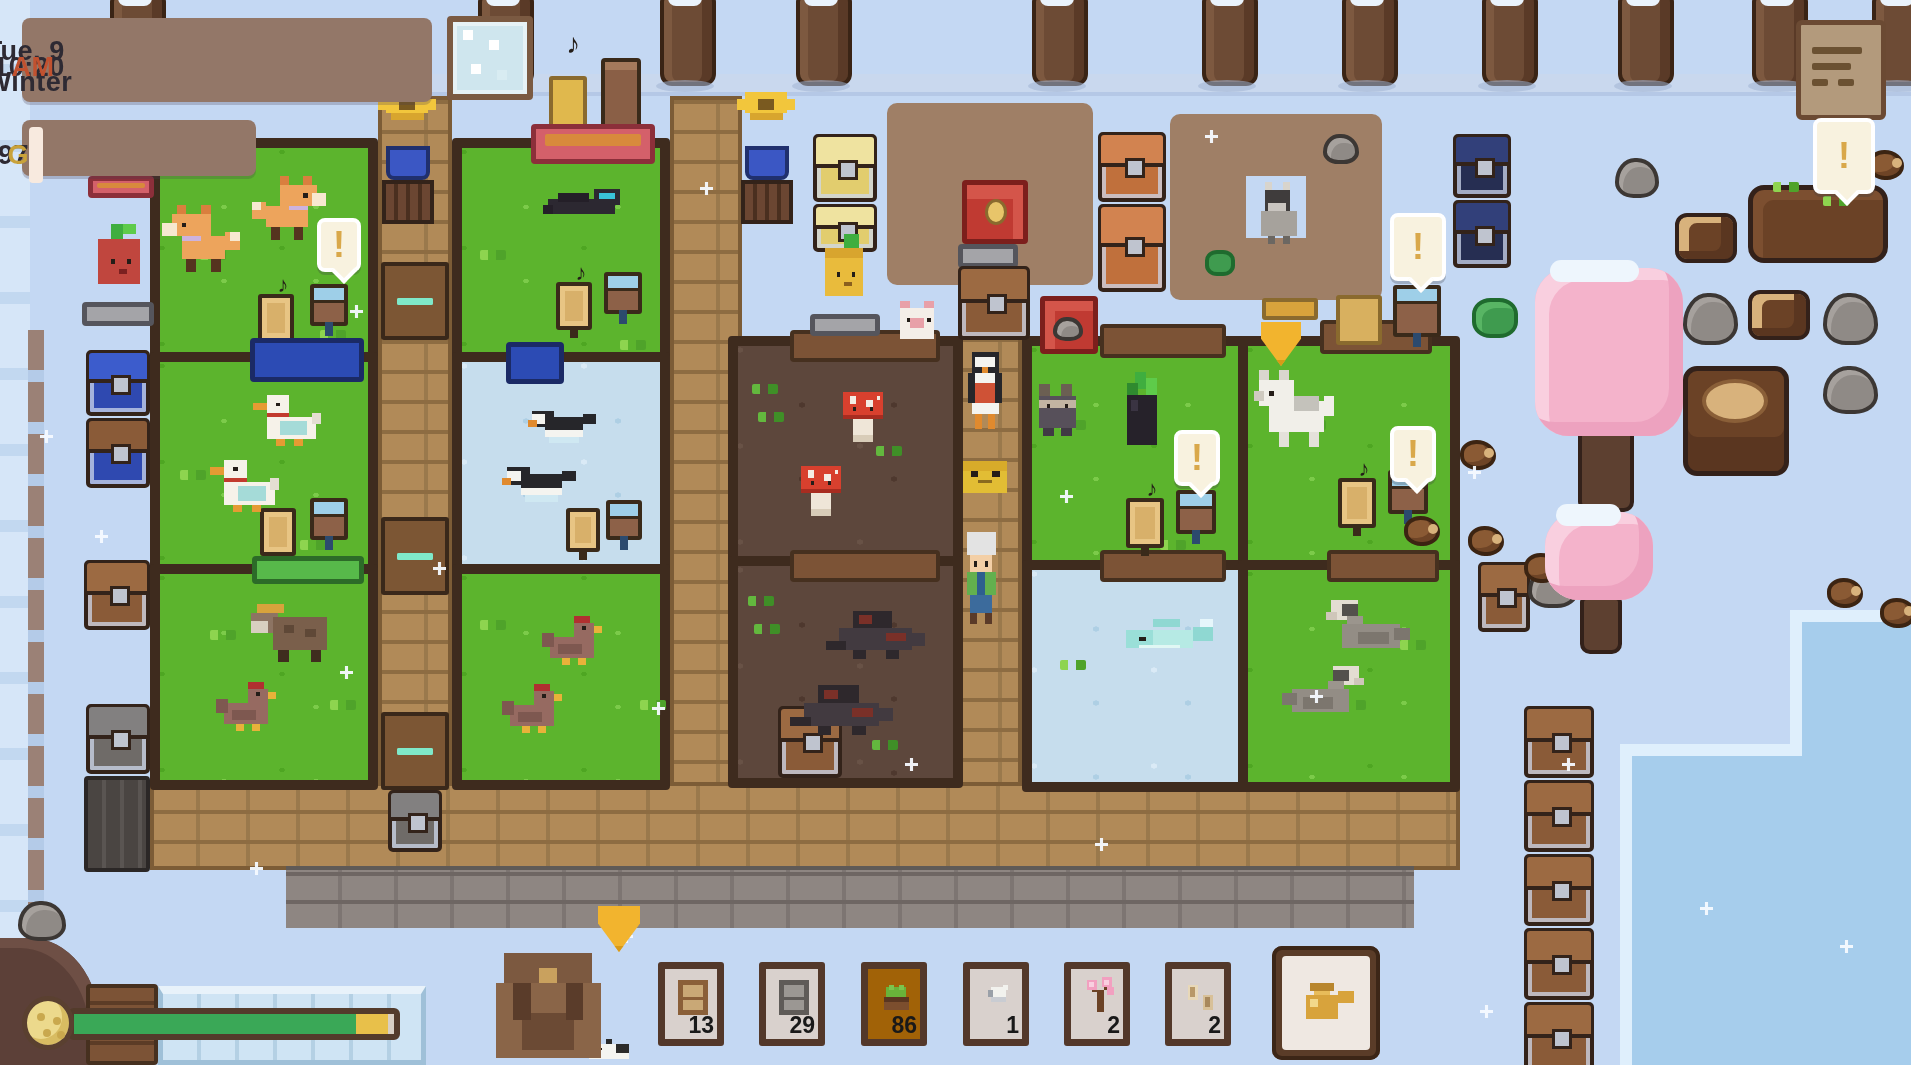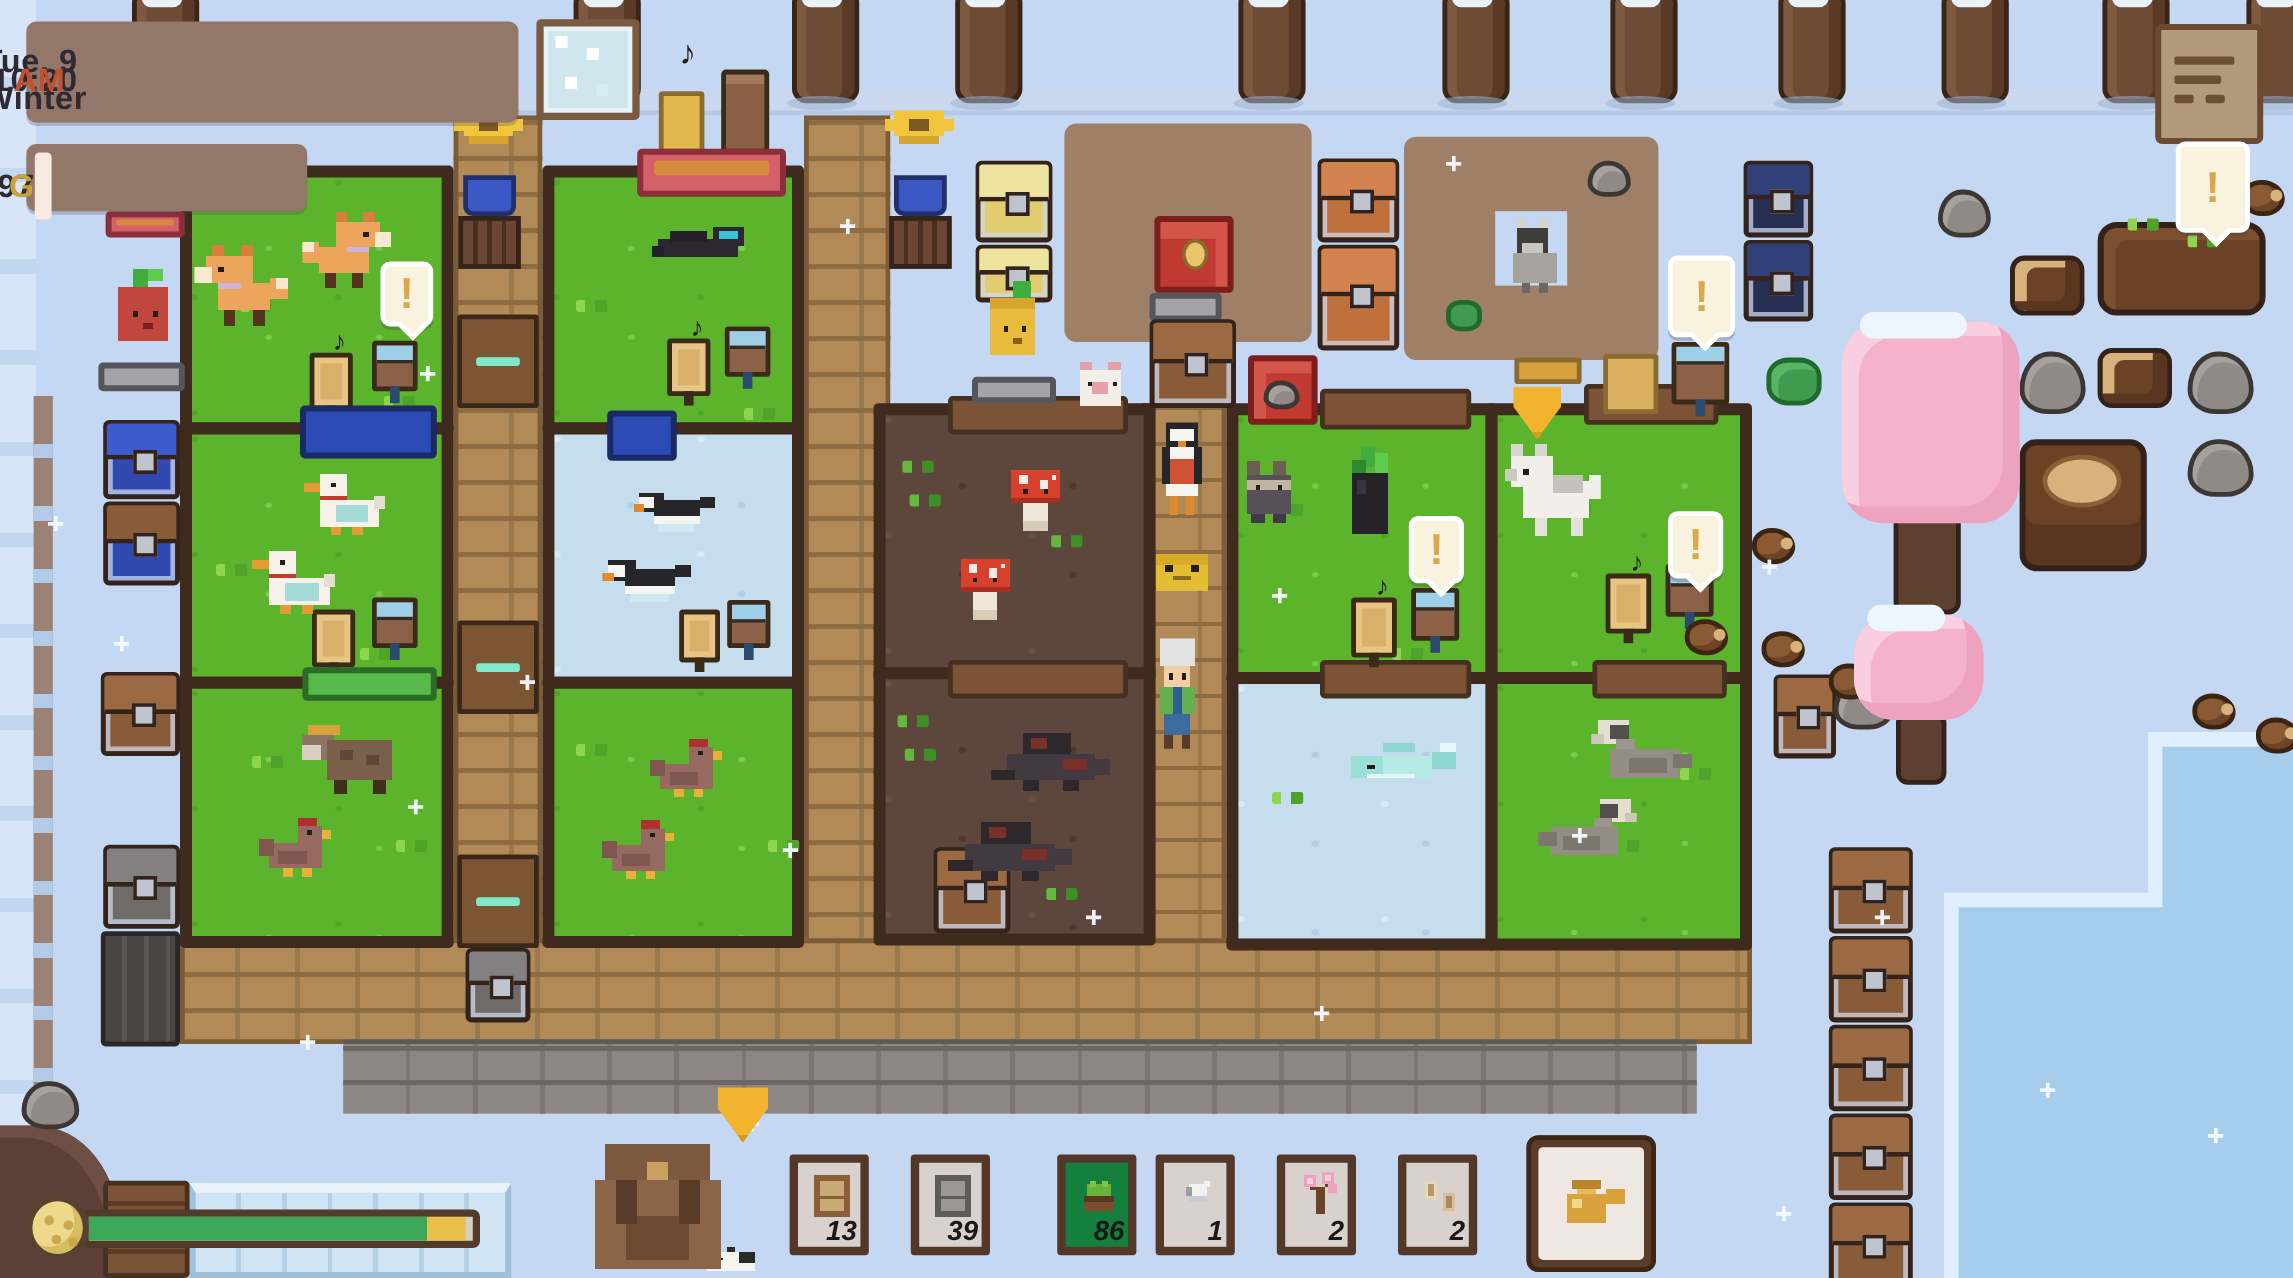--- a/index.html
+++ b/index.html
@@ -8,22 +8,22 @@
   #stage *{position:absolute;box-sizing:border-box;}
   .flip{transform:scaleX(-1);}
   
   .panel{background:#937768;border-radius:8px;padding:7px;box-shadow:0 3px 0 rgba(70,60,80,.25);z-index:60;}
   .panel .inner{position:relative;background:#f8eadf;border-radius:4px;height:100%;
         display:flex;align-items:center;justify-content:center;font-weight:bold;color:#2e2a33;}
   .dt-wrap{display:flex;gap:7px;height:100%;}
   .dt-wrap .inner{flex:1;}
   .hud-text{font-size:27px;letter-spacing:.5px;position:relative;}
   
-  .slot{width:66px;height:84px;background:#d9d1cd;border:7px solid #53382a;border-radius:3px;z-index:60;font-style:italic;}
-  .slot.selected{background:#15803d;margin-left:20px;}
+  .slot{width:66px;height:84px;background:#d9d1cd;border:7px solid #53382a;border-radius:3px;z-index:60;}
+  .slot.selected{background:#a16207;}
   .slot .icon{left:8px;top:8px;width:40px;height:40px;}
   .slot .count{right:3px;bottom:0px;font-weight:bold;font-size:23px;color:#191919;}
   
   .pen{background:#5cb42d;border:10px solid #3e2b1e;border-radius:4px;
        background-image:radial-gradient(#7ccb4a 2.5px,transparent 3px),radial-gradient(#4ea622 2.5px,transparent 3px);
        background-size:92px 74px,120px 96px;background-position:18px 22px,62px 52px;}
   .pen.water{background-color:#c6dded;background-image:radial-gradient(#aecfe4 3px,transparent 3.5px),radial-gradient(#daeaf6 3px,transparent 3.5px);}
   .pen.dirt{background-color:#5d473c;background-image:radial-gradient(#4e382e 3px,transparent 3.5px),radial-gradient(#685246 3px,transparent 3.5px);}
   .path{background-color:#b18a58;
         background-image:repeating-linear-gradient(0deg,transparent 0 26px,#8d6c42 26px 30px),
@@ -677,21 +677,21 @@
     <span class="count">13</span>
   </div>
   <div class="slot" id="slot1" style="left:759px;top:962px;">
     <div class="icon sprite">
         <svg viewBox="0 0 16 16" preserveAspectRatio="none" shape-rendering="crispEdges" style="position: absolute; inset: 0px; width: 100%; height: 100%;">
           <rect x="2" y="1" width="12" height="14" fill="#5f5b58"></rect>
           <rect x="4" y="3" width="8" height="10" fill="#9b9793"></rect>
           <rect x="4" y="8" width="8" height="1" fill="#5f5b58"></rect>
         </svg>
       </div>
-    <span class="count">39</span>
+    <span class="count">29</span>
   </div>
   <div class="slot selected" id="slot2" style="left:861px;top:962px;">
     <div class="icon sprite">
         <svg viewBox="0 0 16 16" preserveAspectRatio="none" shape-rendering="crispEdges" style="position: absolute; inset: 0px; width: 100%; height: 100%;">
           <rect x="4" y="4" width="8" height="4" fill="#69b33a"></rect>
           <rect x="5" y="3" width="2" height="2" fill="#7cc44c"></rect>
           <rect x="9" y="3" width="2" height="2" fill="#7cc44c"></rect>
           <rect x="3" y="8" width="10" height="5" fill="#7c4e2e"></rect>
           <rect x="3" y="8" width="10" height="2" fill="#5a3620"></rect>
         </svg>

